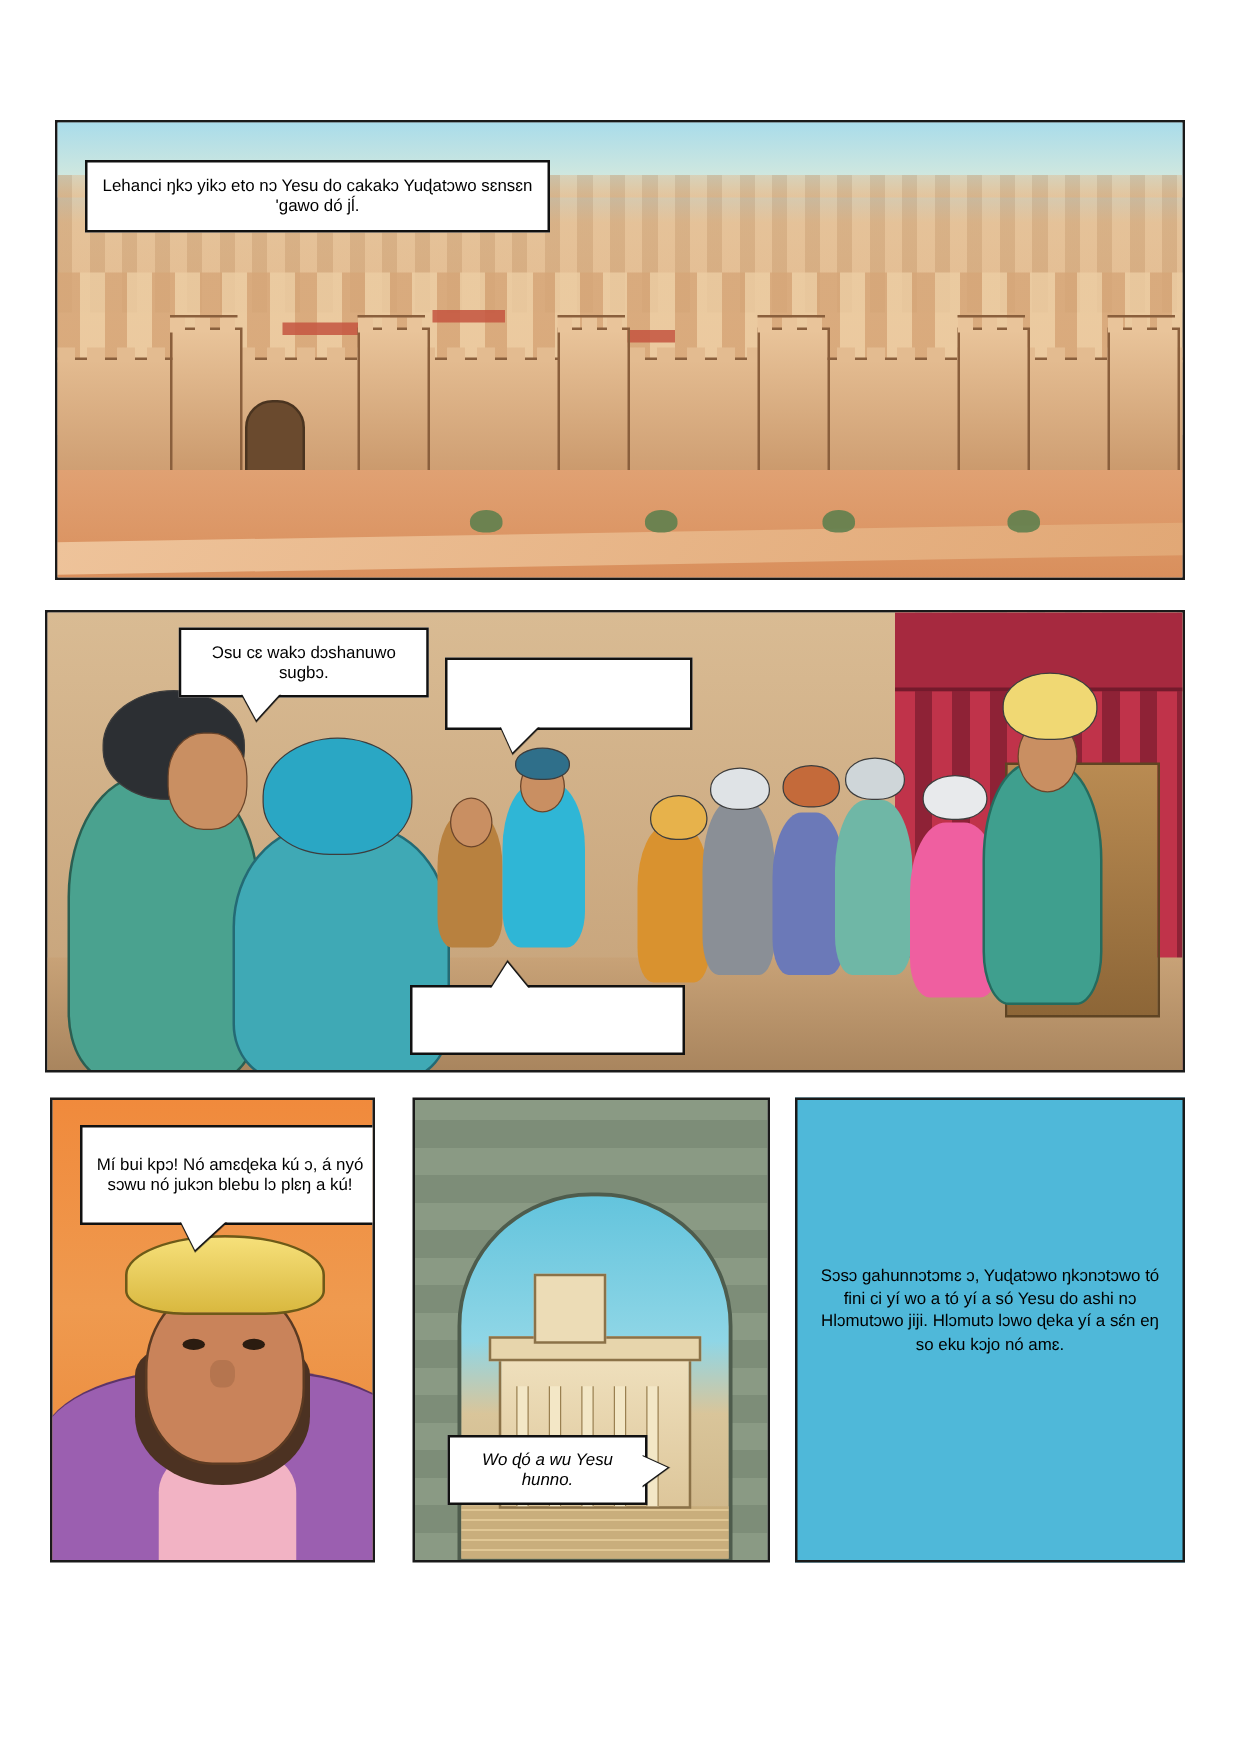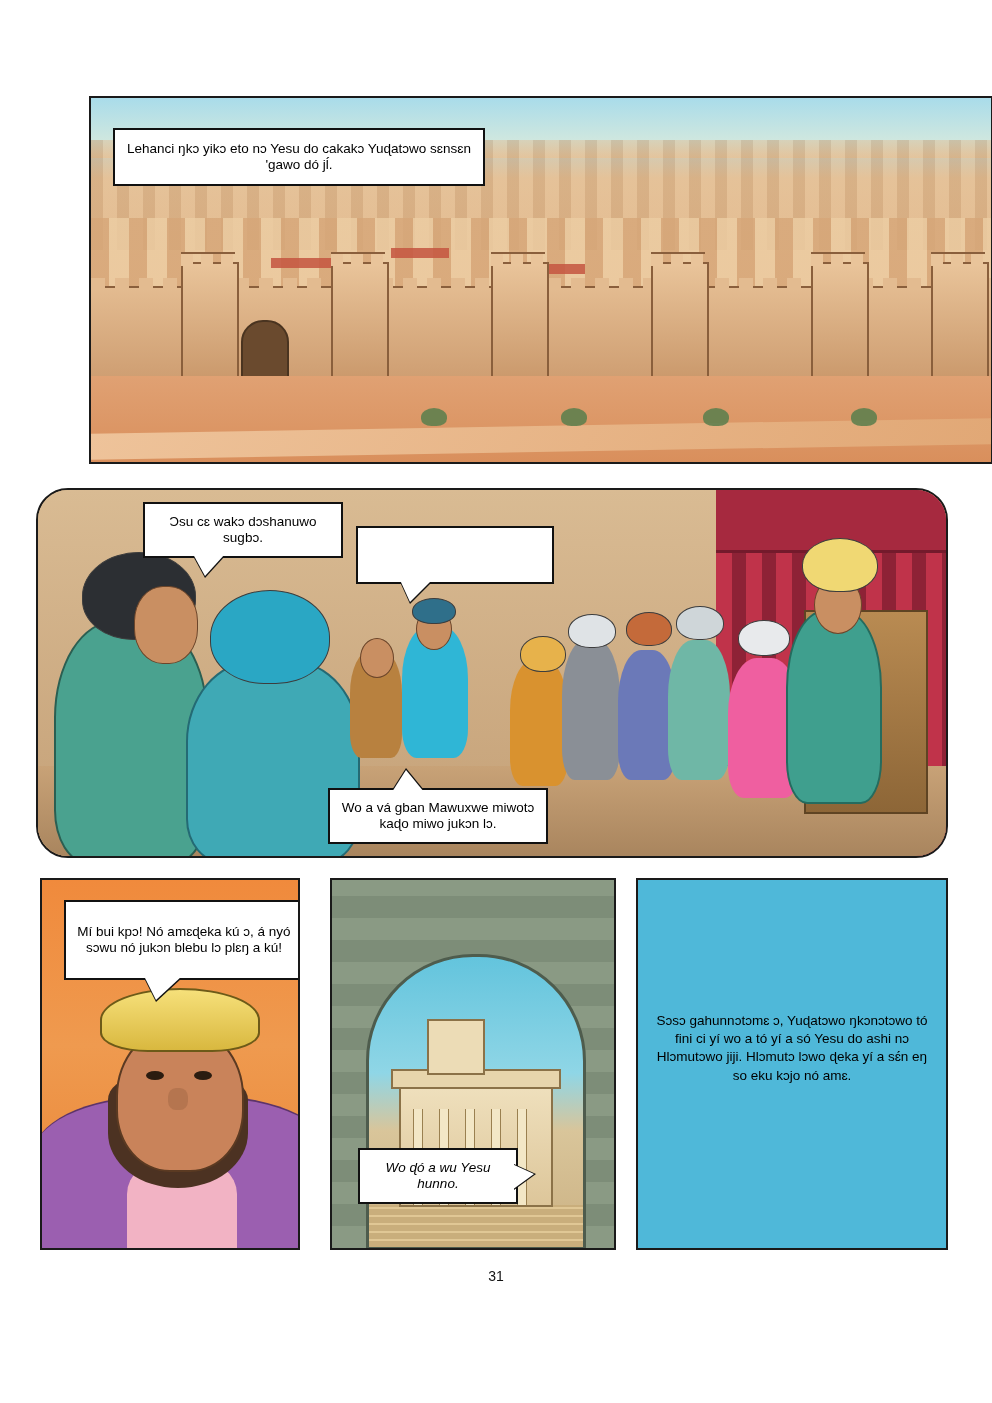--- a/index.html
+++ b/index.html
@@ -28,28 +28,26 @@
     box-sizing: border-box;
     border: 2px solid #1a1a1a;
     overflow: hidden;
   }
 
   
   #panel-city {
     left: 44px; top: 96px;
     width: 904px; height: 368px;
     background: linear-gradient(#9fd8e8 0%, #b9e2ec 12%, #e9c9a0 22%, #e7b98c 55%, #e2a173 100%);
-    margin-left: 45px;
   }
   
   #panel-council {
     left: 36px; top: 488px;
     width: 912px; height: 370px;
     background: linear-gradient(#dcb88f 0%, #e3c49b 40%, #caa278 100%);
-    border-radius: 32px;
   }
   
   #panel-king {
     left: 40px; top: 878px;
     width: 260px; height: 372px;
     background: linear-gradient(#f08a3c 0%, #ef9a4f 45%, #e98434 100%);
   }
   
   #panel-temple {
     left: 330px; top: 878px;
@@ -391,21 +389,20 @@
     <div class="art turban" style="left:764px; top:48px; width:74px; height:52px; background:#f0d873;"></div>
 
     <div class="balloon" id="balloon-council-1">
       <span class="balloon-text">Ɔsu cɛ wakɔ dɔshanuwo sugbɔ.</span>
       <span class="tail"></span>
     </div>
     <div class="balloon" id="balloon-council-2">
       <span class="tail"></span>
     </div>
     <div class="balloon" id="balloon-council-3">
-      <span class="balloon-text">Wo a vá gban Mawuxwe miwotɔ kaɖo miwo jukɔn lɔ.</span>
       <span class="tail"></span>
     </div>
   </div>
 
   <div class="panel" id="panel-king">
     <div class="art king-robe"></div>
     <div class="art king-inner"></div>
     <div class="art king-beard"></div>
     <div class="art king-head"></div>
     <div class="art" style="left:104px; bottom:168px; width:18px; height:9px; background:#2b1c10; border-radius:50%;"></div>
@@ -436,14 +433,13 @@
     <div class="balloon" id="balloon-temple">
       <span class="balloon-text">Wo ɖó a wu Yesu hunno.</span>
       <span class="tail"></span>
     </div>
   </div>
 
   <div class="panel" id="panel-narration">
     <div id="narration-text">Sɔsɔ gahunnɔtɔmɛ ɔ, Yuɖatɔwo ŋkɔnɔtɔwo tó fini ci yí wo a tó yí a só Yesu do ashi nɔ Hlɔmutɔwo jiji. Hlɔmutɔ lɔwo ɖeka yí a sɛ́n eŋ so eku kɔjo nó amɛ.</div>
   </div>
 
-  <div id="page-number">31</div>
 </div>
 
 </body></html>

